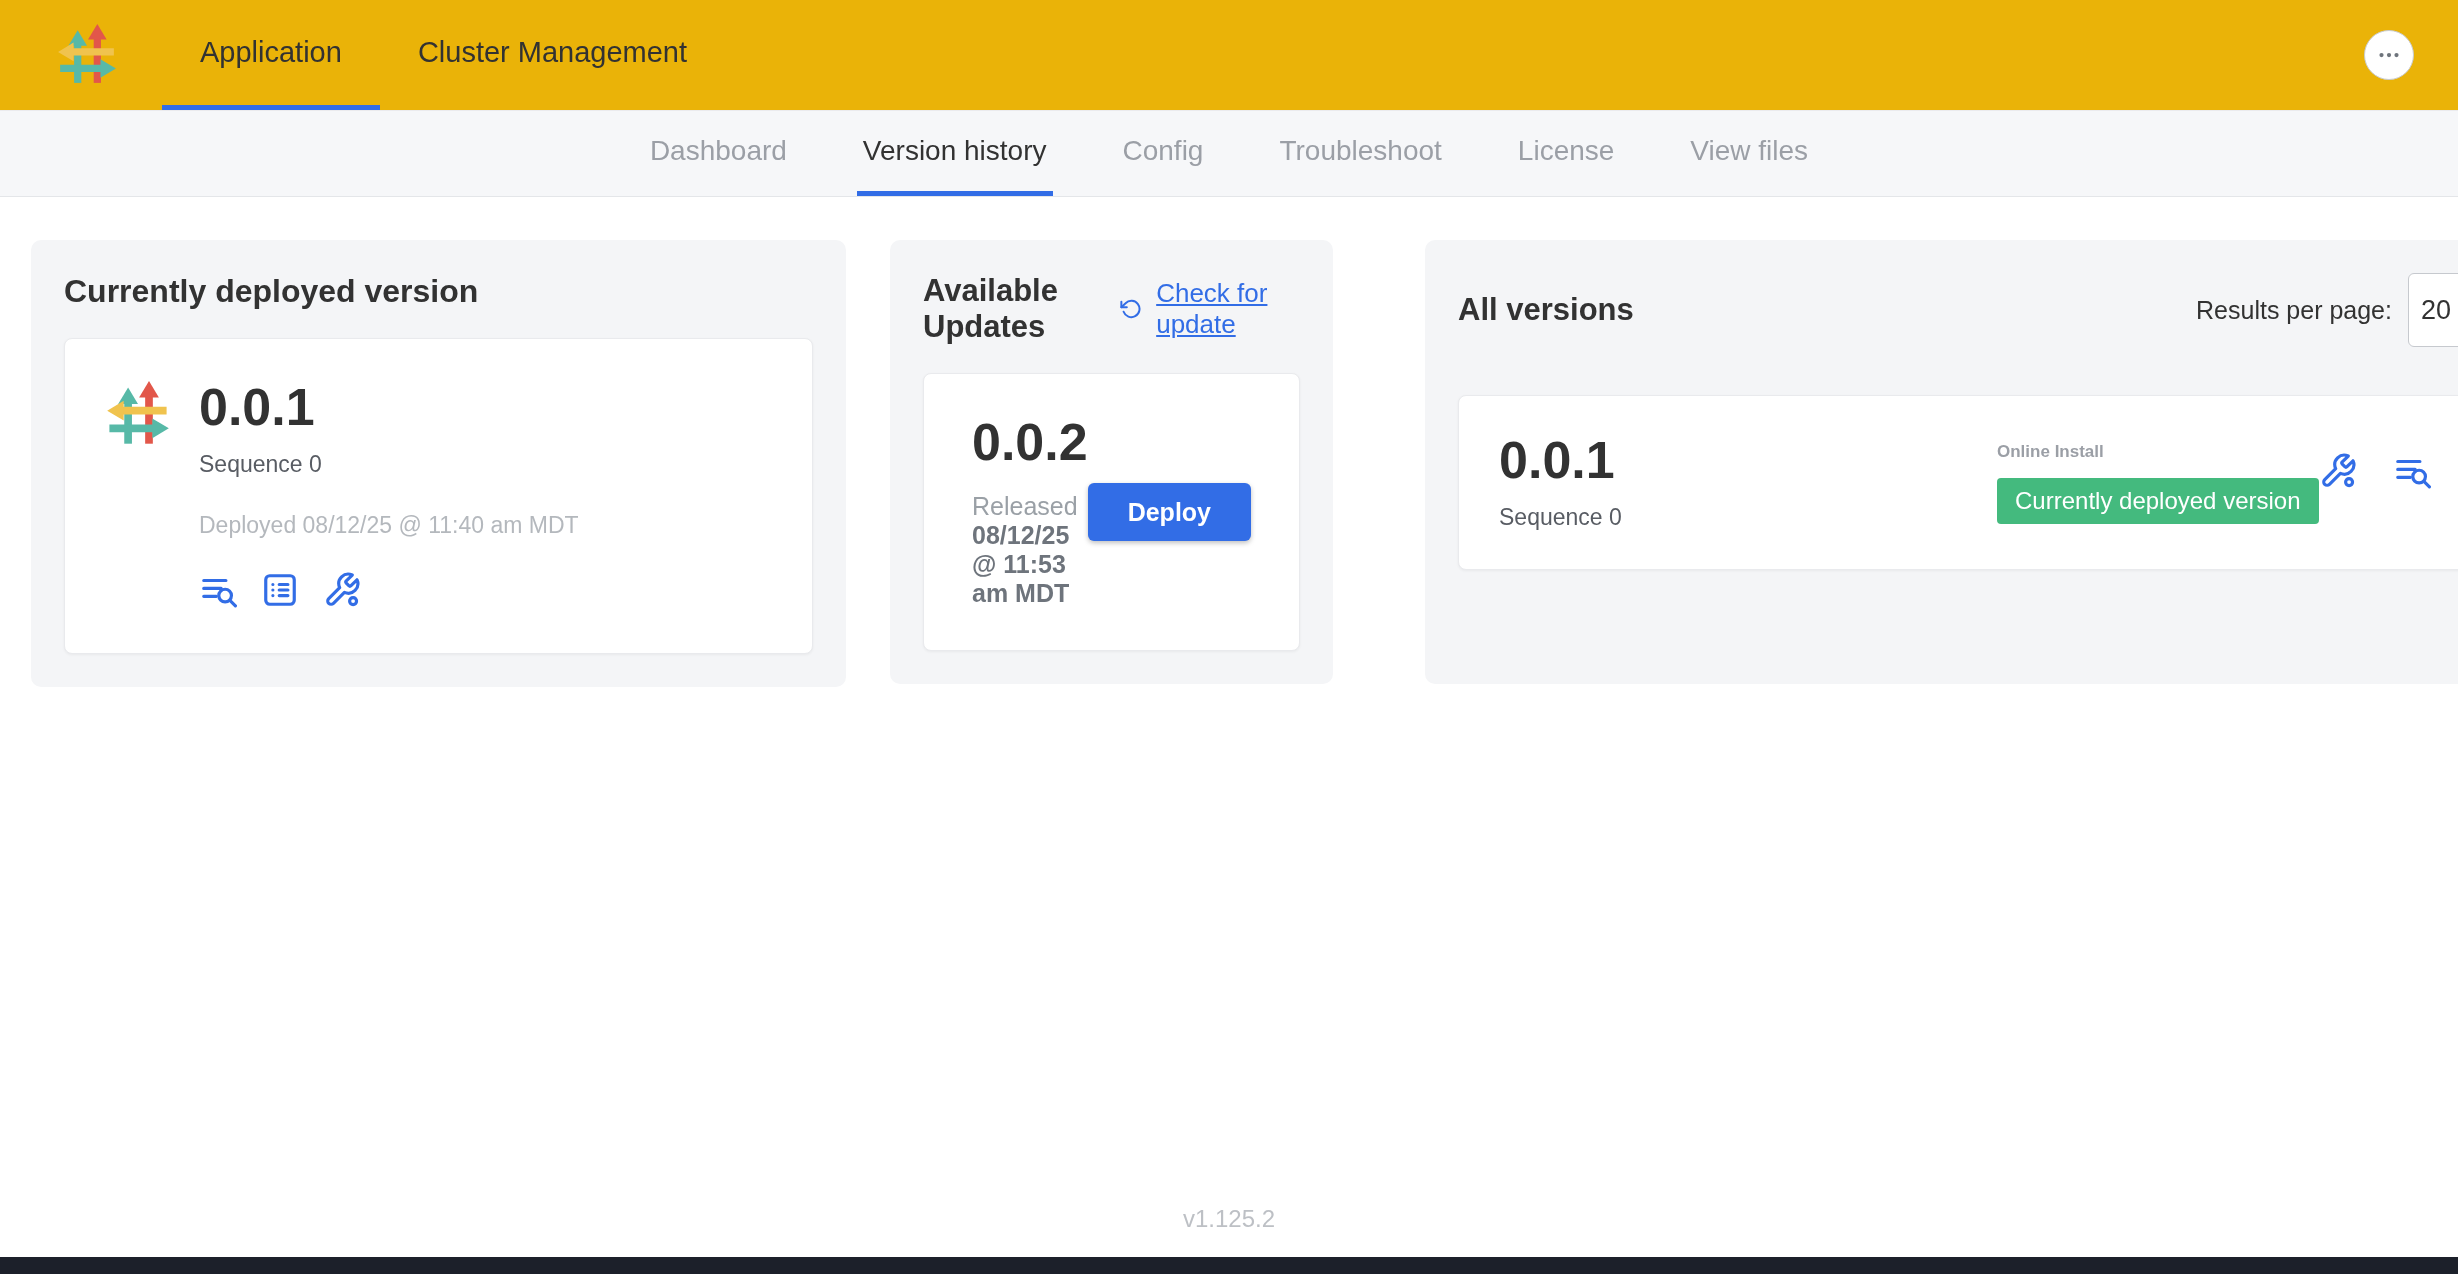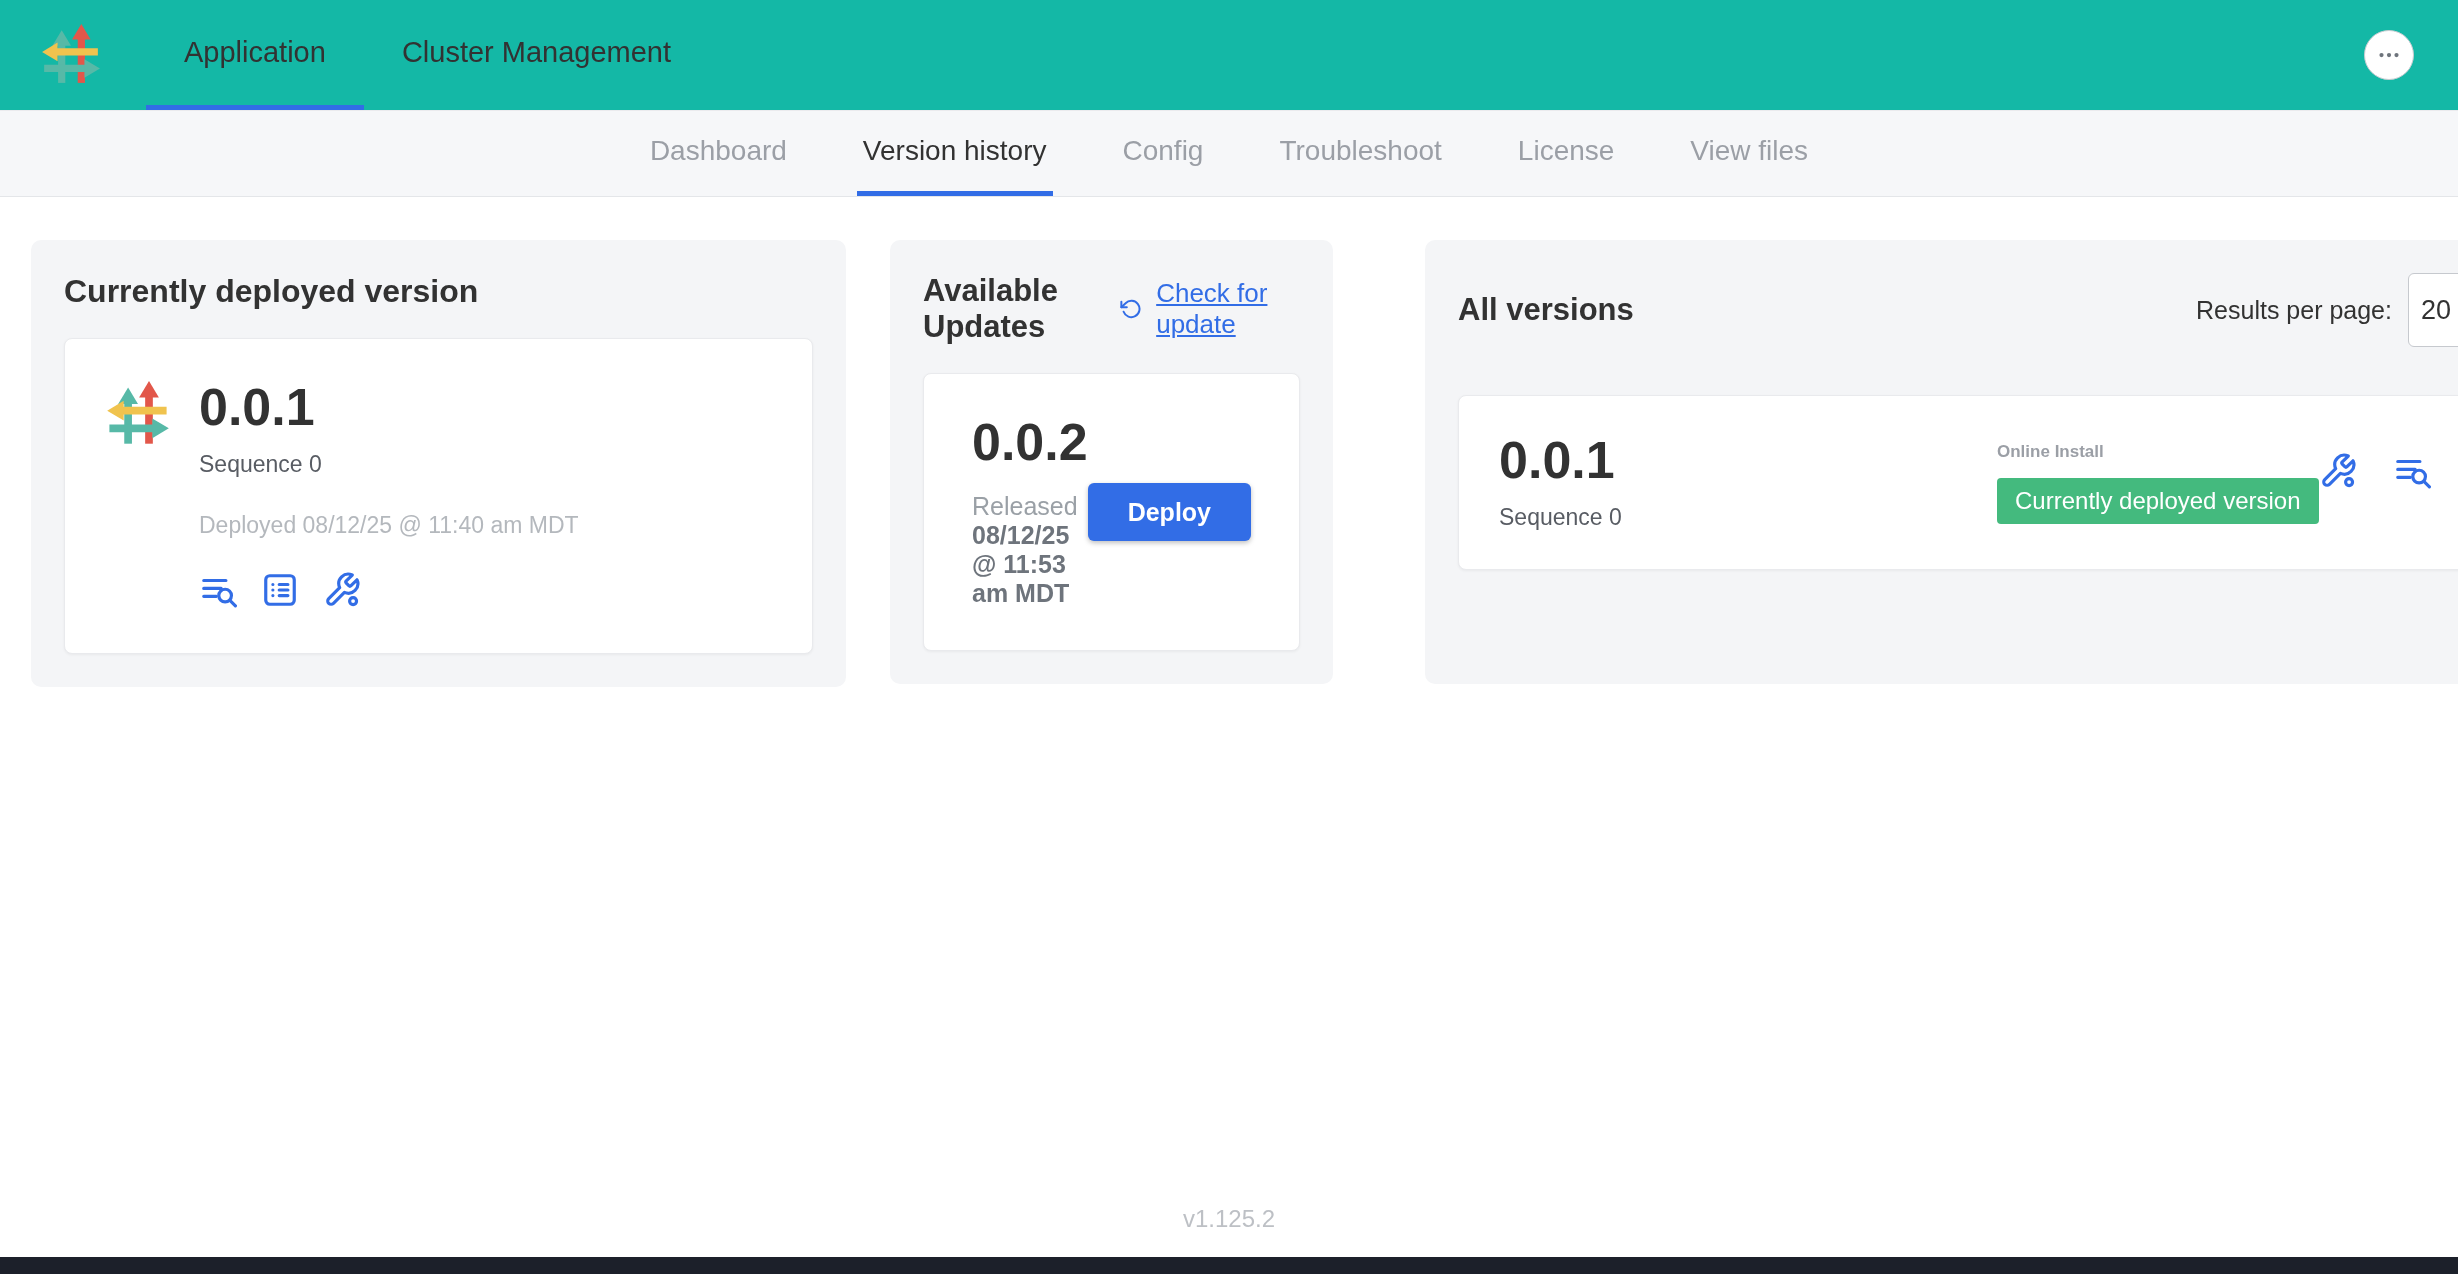--- a/index.html
+++ b/index.html
@@ -16,24 +16,24 @@
     --blue: #326de6;
     --green: #44ba7e;
     --gray-text: #9b9fa6;
     --light-text: #b4b8bd;
     --card-bg: #f4f5f7;
   }
 
   
   .topnav {
     height: 111px;
-    background: #14b8a6;
+    background: #eab308;
     display: flex;
     align-items: stretch;
-    padding: 0 44px 0 40px;
+    padding: 0 44px 0 56px;
     border-bottom: 1px solid #ebebee;
     flex: none;
   }
   .logo-wrap { align-self: center; width: 62px; height: 62px; margin-right: 44px; flex: none; }
   .logo-wrap svg { width: 100%; height: 100%; }
   .top-tabs { display: flex; }
   .top-tab {
     display: flex; align-items: center;
     padding: 0 38px;
     font-size: 29px;

